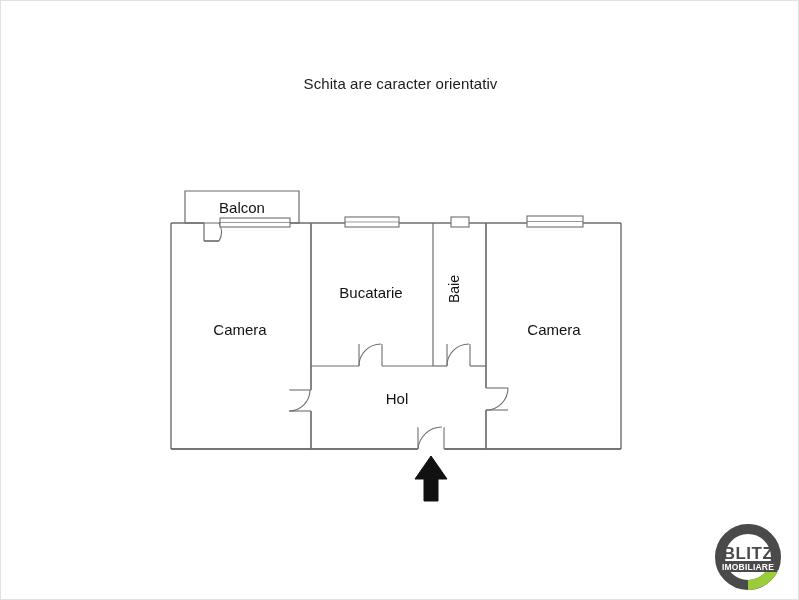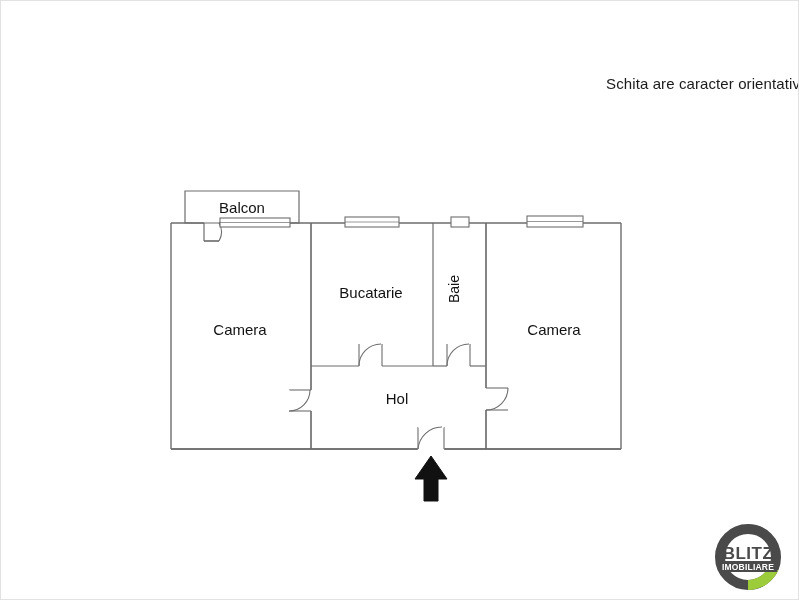--- a/index.html
+++ b/index.html
@@ -17,21 +17,21 @@
     background: #ffffff;
     border: 1px solid #e2e2e2;
     box-sizing: border-box;
     overflow: hidden;
   }
   #plan-title {
     position: absolute;
     left: 0;
     top: 74px;
     width: 799px;
-    text-align: right;
+    text-align: center;
     font-size: 15px;
     color: #1b1b1b;
     font-family: "Liberation Sans", sans-serif;
     letter-spacing: 0.1px;
   }
   #floorplan-svg {
     position: absolute;
     left: 0;
     top: 0;
   }

